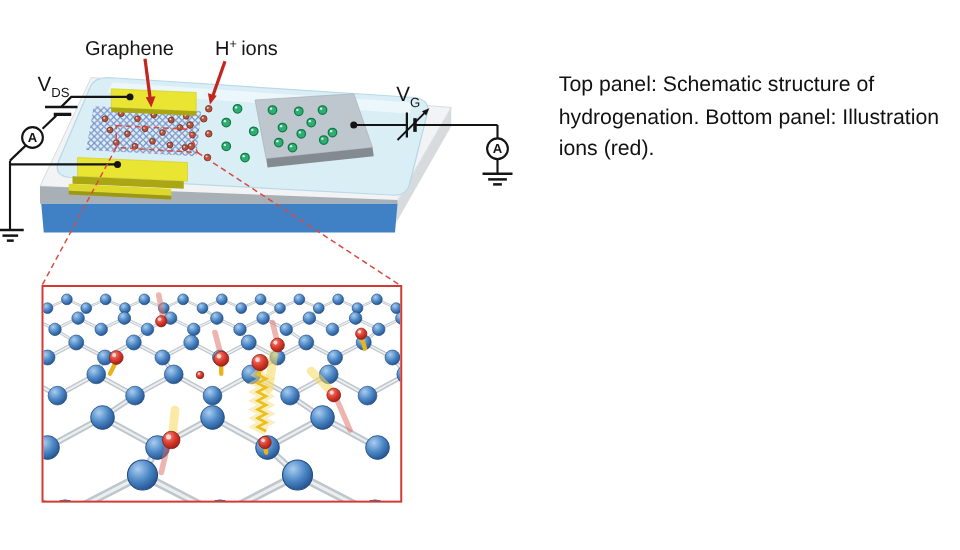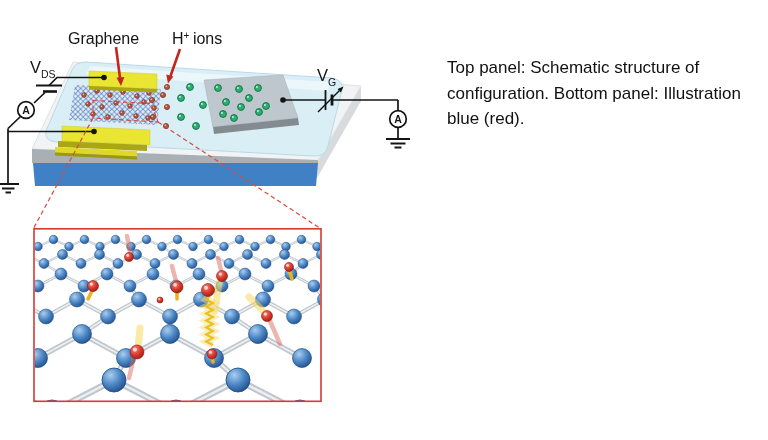--- a/index.html
+++ b/index.html
@@ -523,17 +523,17 @@
         <circle cx="137" cy="352" r="7" fill="url(#redGrad)" stroke="#8c1a12" stroke-width="0.6"></circle>
         <circle cx="134.9" cy="349.55" r="2.1" fill="rgba(255,255,255,0.7)"></circle>
         <circle cx="212" cy="354" r="5" fill="url(#redGrad)" stroke="#8c1a12" stroke-width="0.6"></circle>
         <circle cx="210.5" cy="352.25" r="1.5" fill="rgba(255,255,255,0.7)"></circle>
       </g>
   <rect x="34" y="228.8" width="287" height="172.5" fill="none" stroke="#d43a34" stroke-width="1.6"></rect>
 </svg>
 
 <div class="caption">
   <div>Top panel: Schematic structure of</div>
-  <div>configuration. Bottom panel: Illustration</div>
-  <div>blue (red).</div>
+  <div>hydrogenation. Bottom panel: Illustration</div>
+  <div>ions (red).</div>
 </div>
 
 </div>
 
 </body></html>

